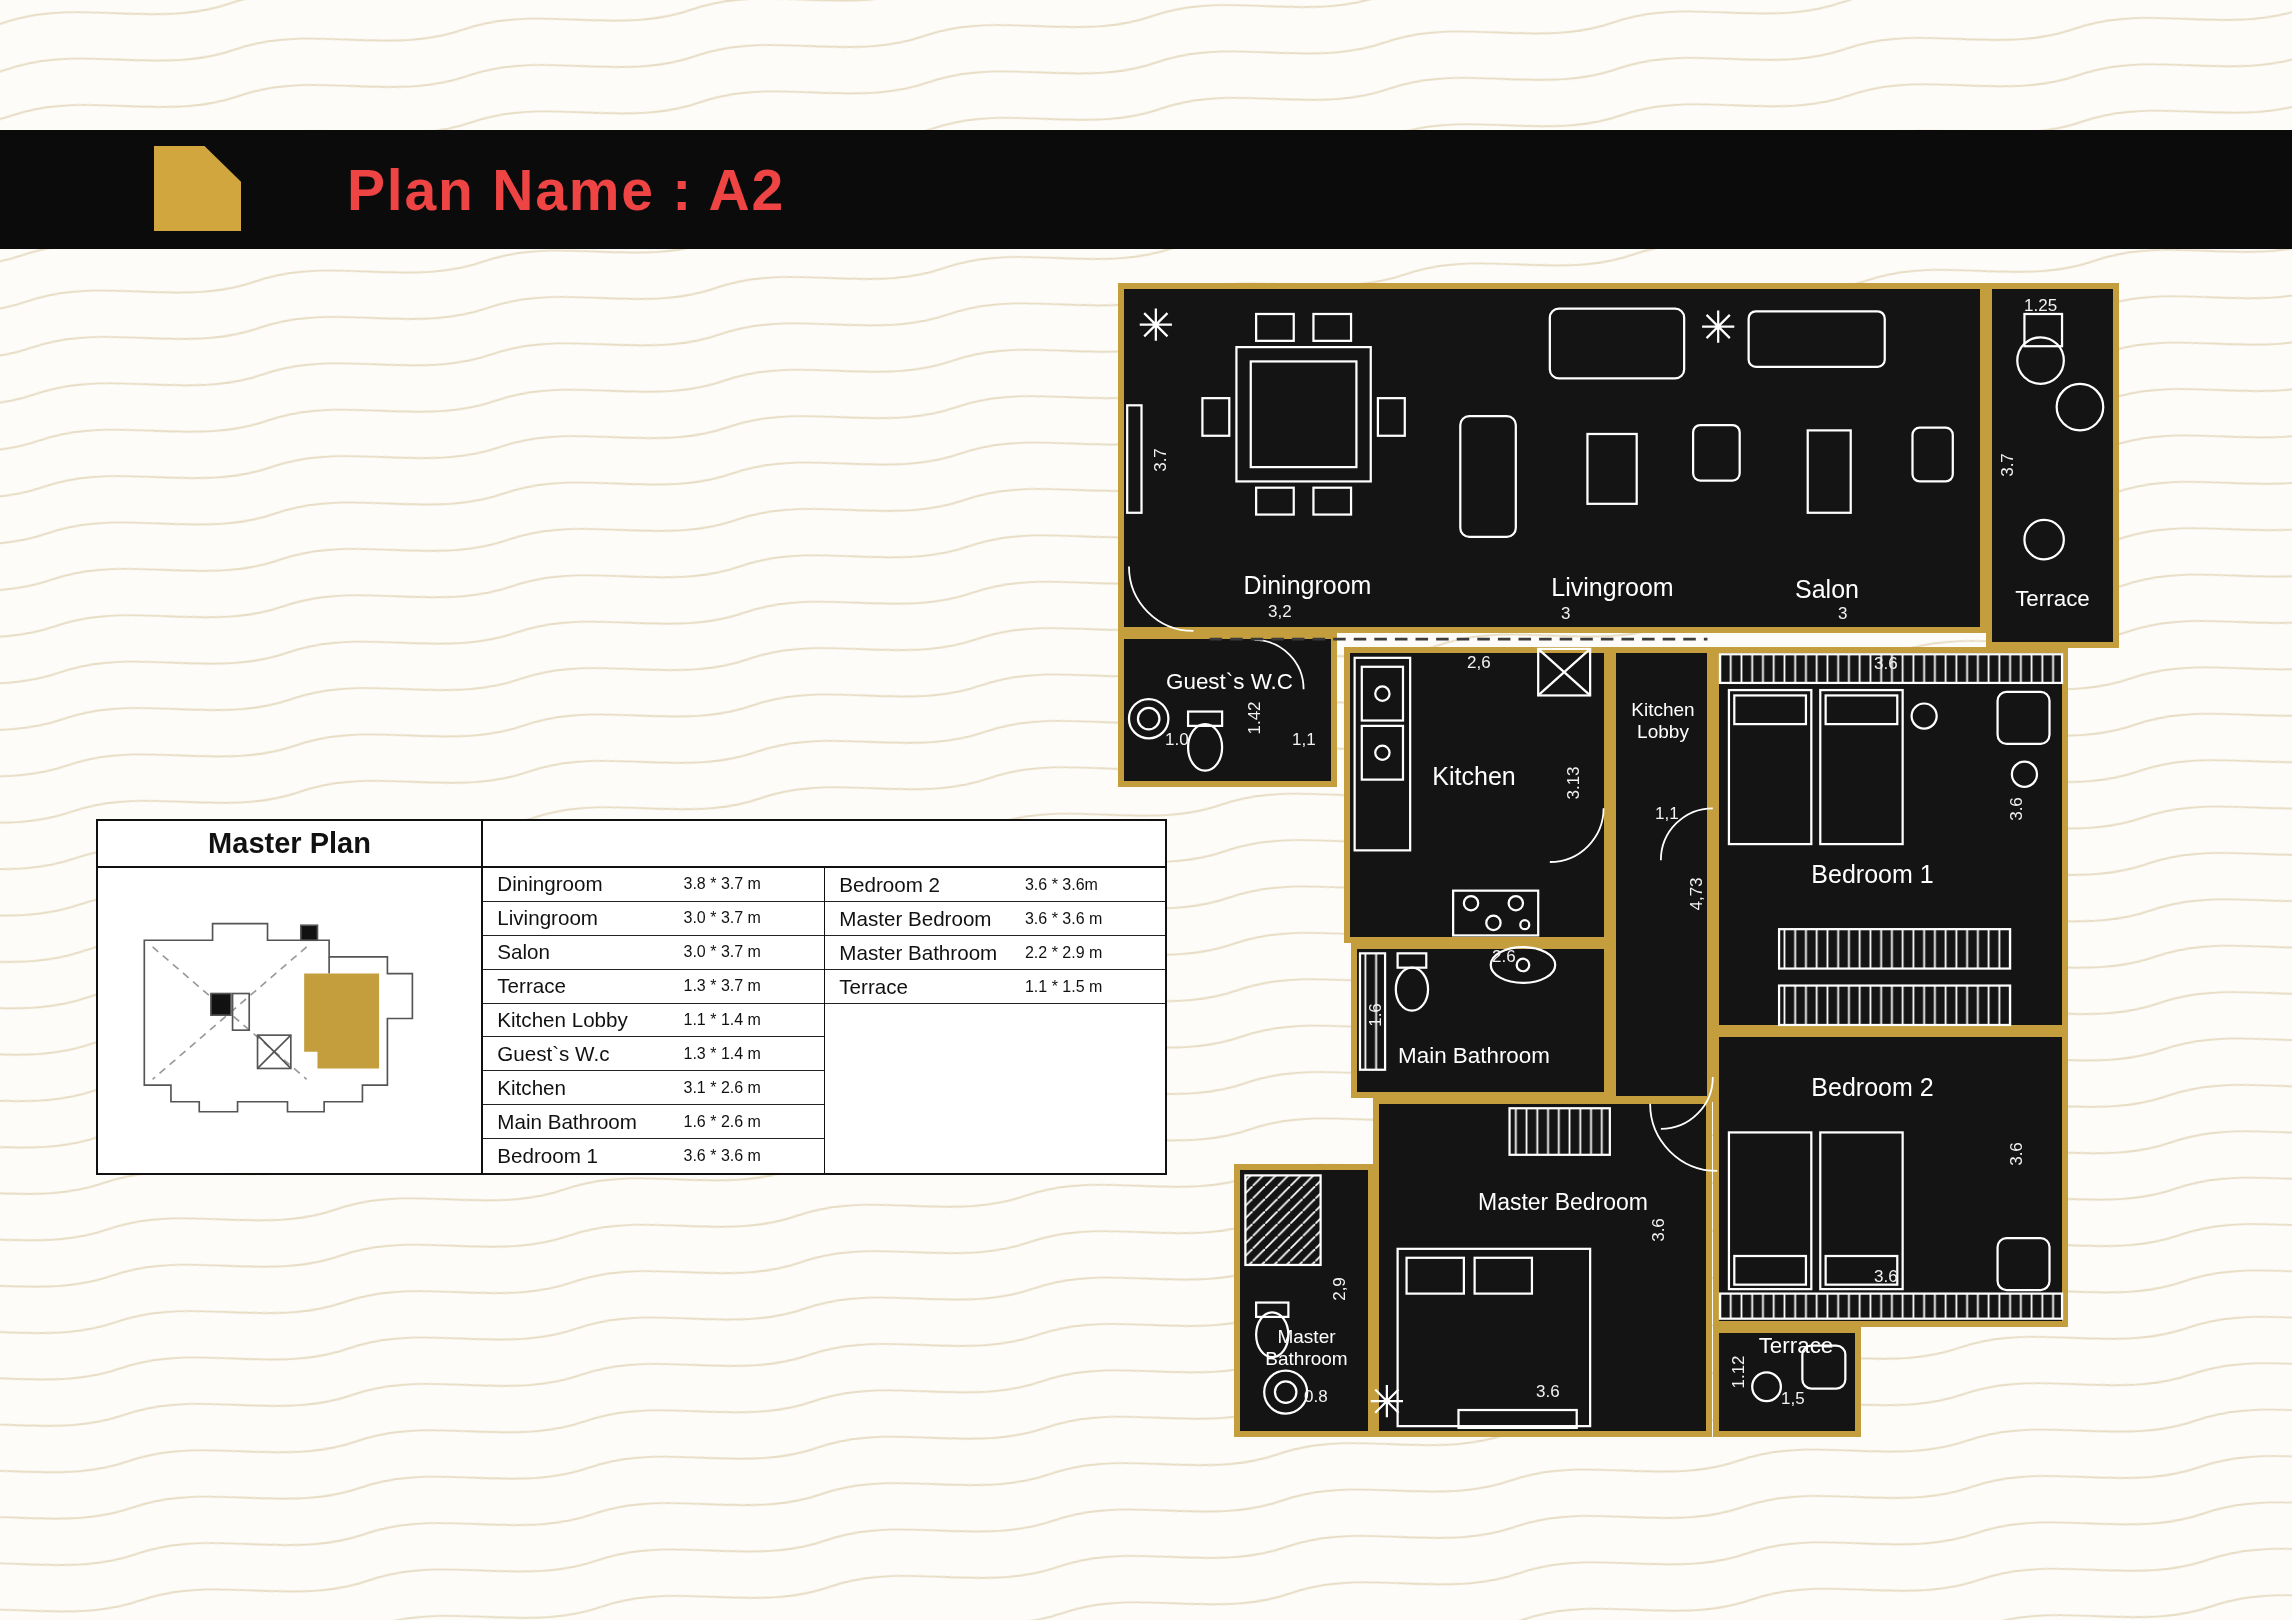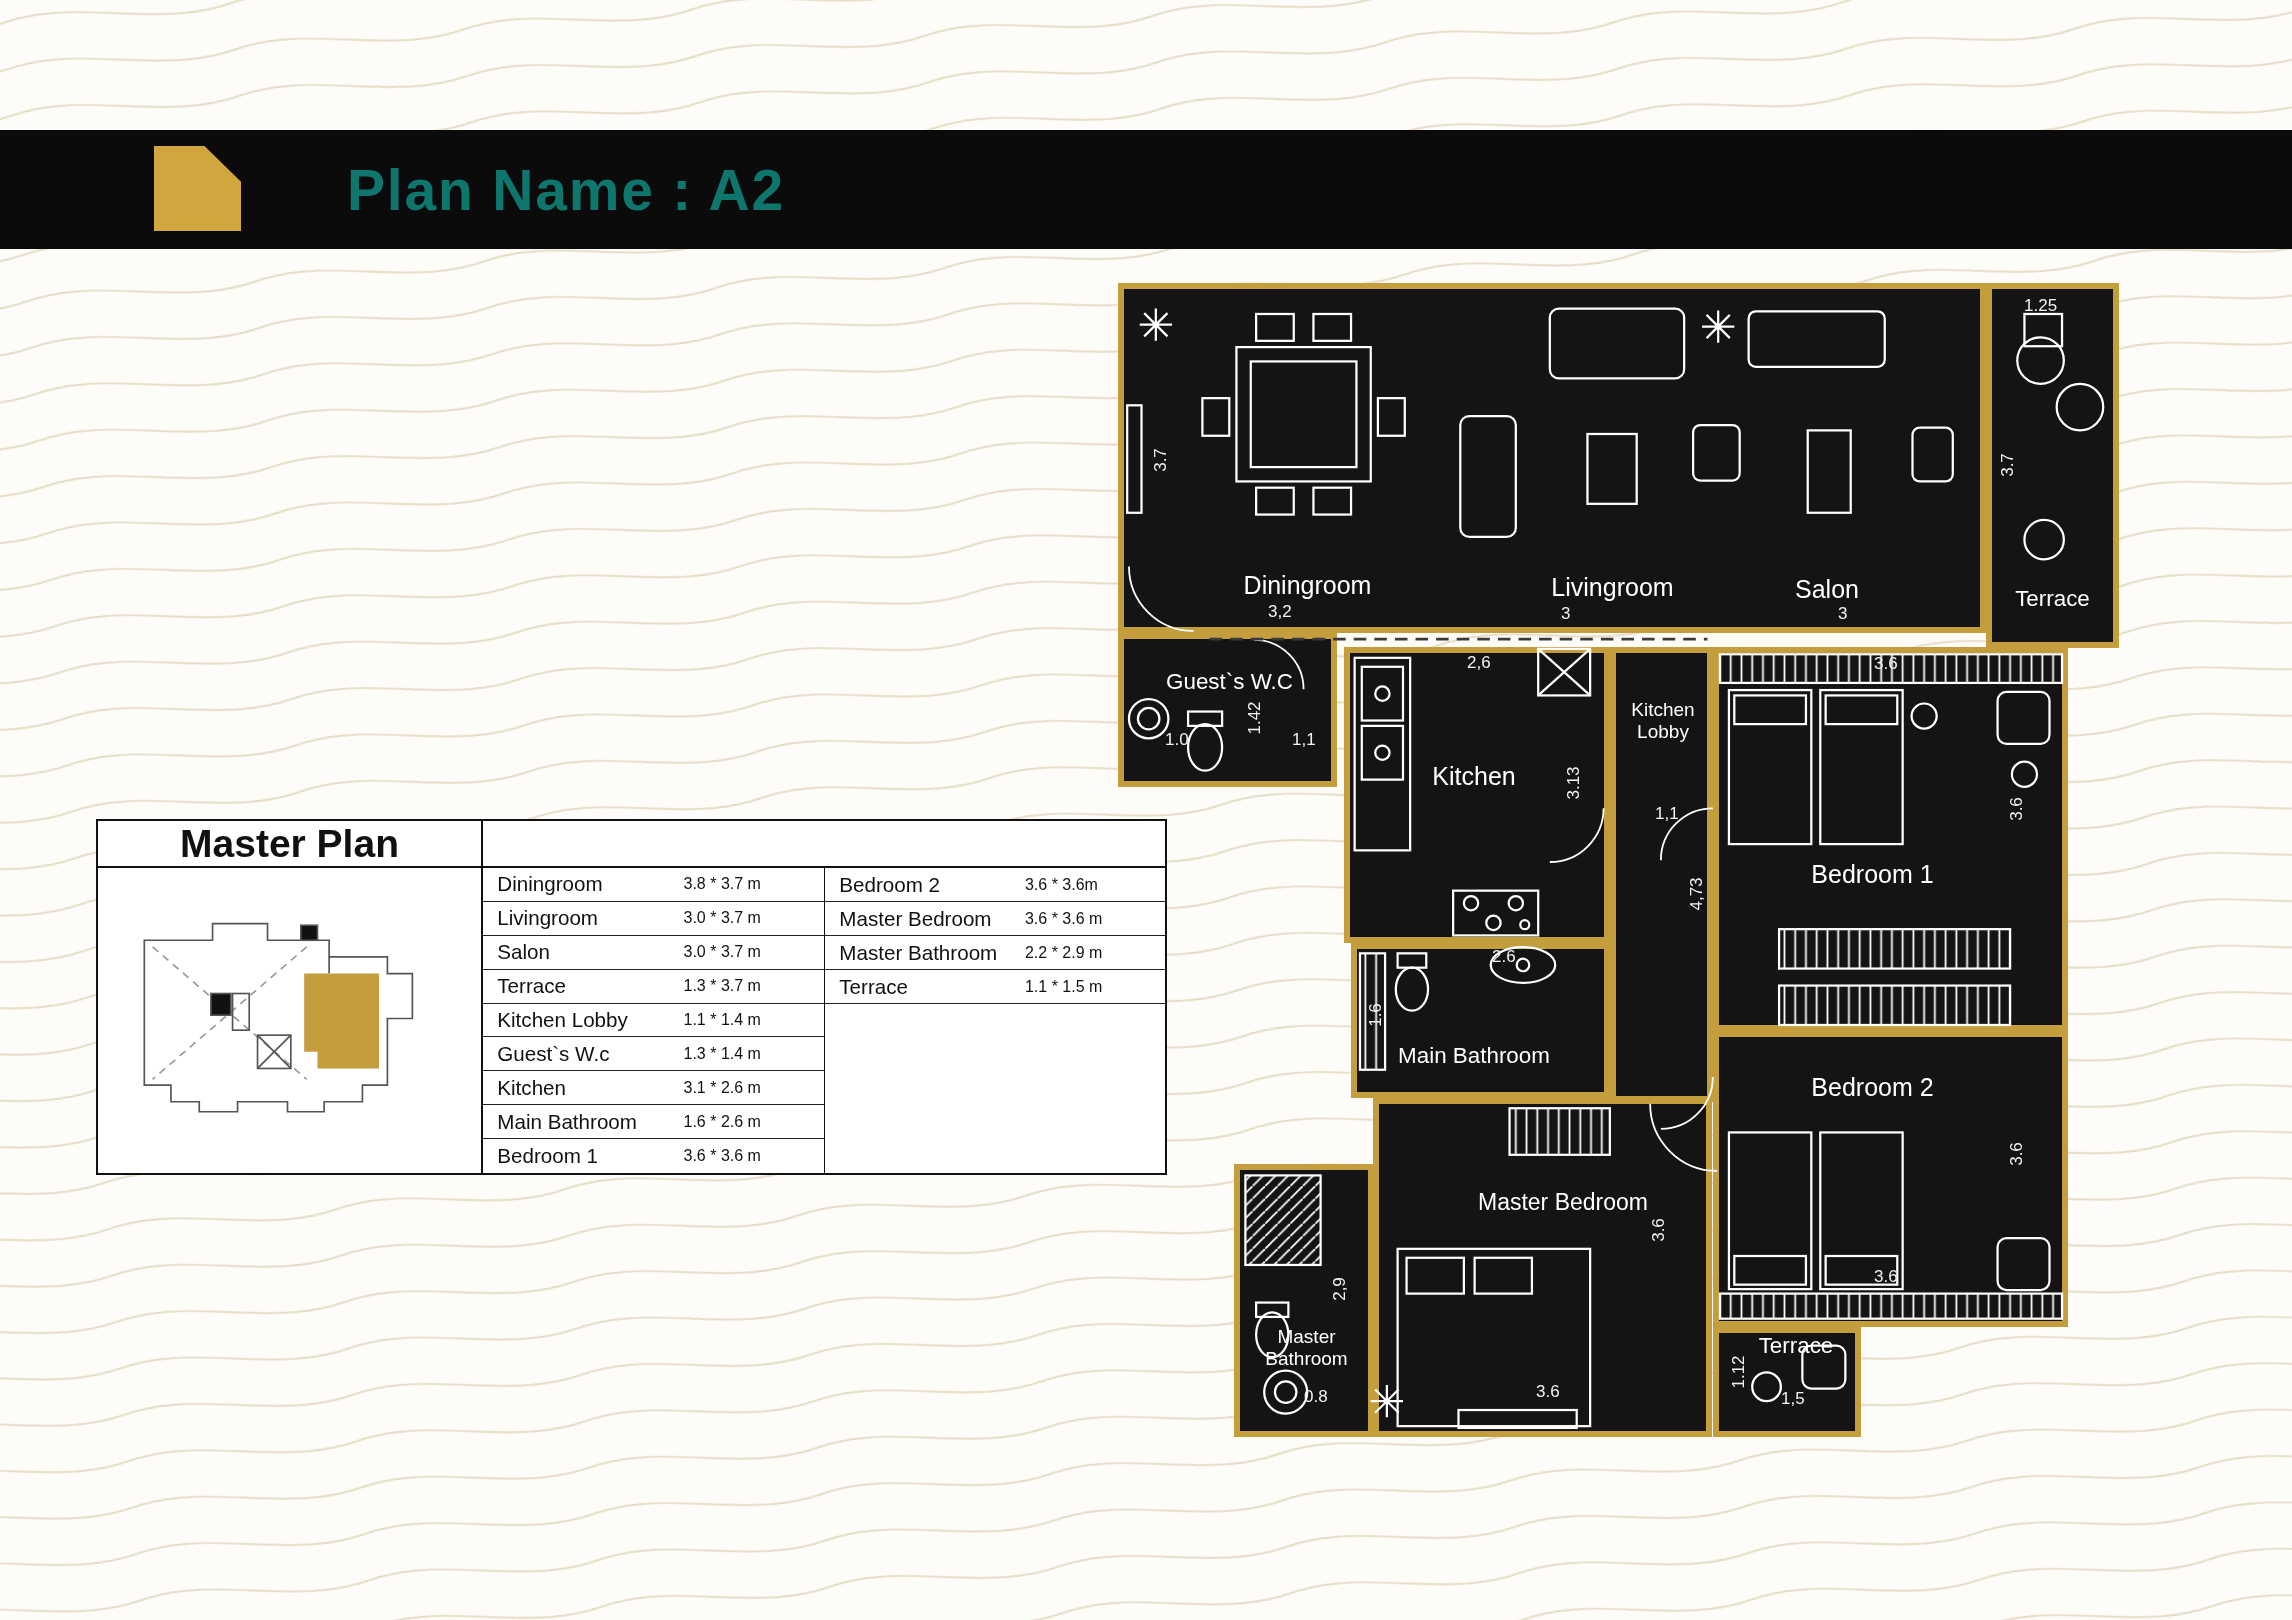--- a/index.html
+++ b/index.html
@@ -6,30 +6,30 @@
   .page{position:relative;width:2293px;height:1620px;overflow:hidden;background:#fdfcf8;}
 
   
   .waves{position:absolute;inset:0;pointer-events:none;}
 
   
   .topbar{position:absolute;left:0;top:130px;width:2293px;height:119px;background:#0b0b0b;}
   .logo{position:absolute;left:154px;top:146px;width:87px;height:85px;background:#d2a63e;
         clip-path:polygon(0 0,58% 0,100% 42%,100% 100%,0 100%);}
   .bartext{position:absolute;top:130px;height:119px;display:flex;align-items:center;
-           color:#0f766e;font-weight:800;font-size:57px;letter-spacing:1.8px;white-space:nowrap;}
+           color:#ef4444;font-weight:800;font-size:57px;letter-spacing:1.8px;white-space:nowrap;}
   .plan-name{left:347px;}
   .total-area{left:1491px;}
   .total-area sup{font-size:30px;margin-left:3.6px;transform:translateY(-5.4px);display:inline-block;}
 
   
   .tbl{position:absolute;left:96px;top:819px;width:1071px;height:356px;background:#fff;
        border:2.7px solid #111;box-sizing:border-box;display:flex;flex-direction:column;}
   .thead{display:flex;height:45px;border-bottom:2.7px solid #111;flex:0 0 auto;}
-  .th{display:flex;align-items:center;justify-content:center;font-weight:800;font-size:39px;color:#111;}
+  .th{display:flex;align-items:center;justify-content:center;font-weight:800;font-size:29px;color:#111;}
   .th.master{width:385px;border-right:2.7px solid #111;box-sizing:border-box;}
   .th.unit{flex:1;}
   .tbody{display:flex;flex:1;min-height:0;}
   .map-cell{width:385px;border-right:2.7px solid #111;box-sizing:border-box;display:flex;
             align-items:center;justify-content:center;}
   .unit-cell{flex:1;display:flex;}
   .col{width:50%;display:flex;flex-direction:column;}
   .col.c2{border-left:1.8px solid #111;box-sizing:border-box;}
   .row{height:34px;display:flex;align-items:center;border-bottom:1.3px solid #222;
        padding:0 0 0 14.3px;box-sizing:border-box;}

